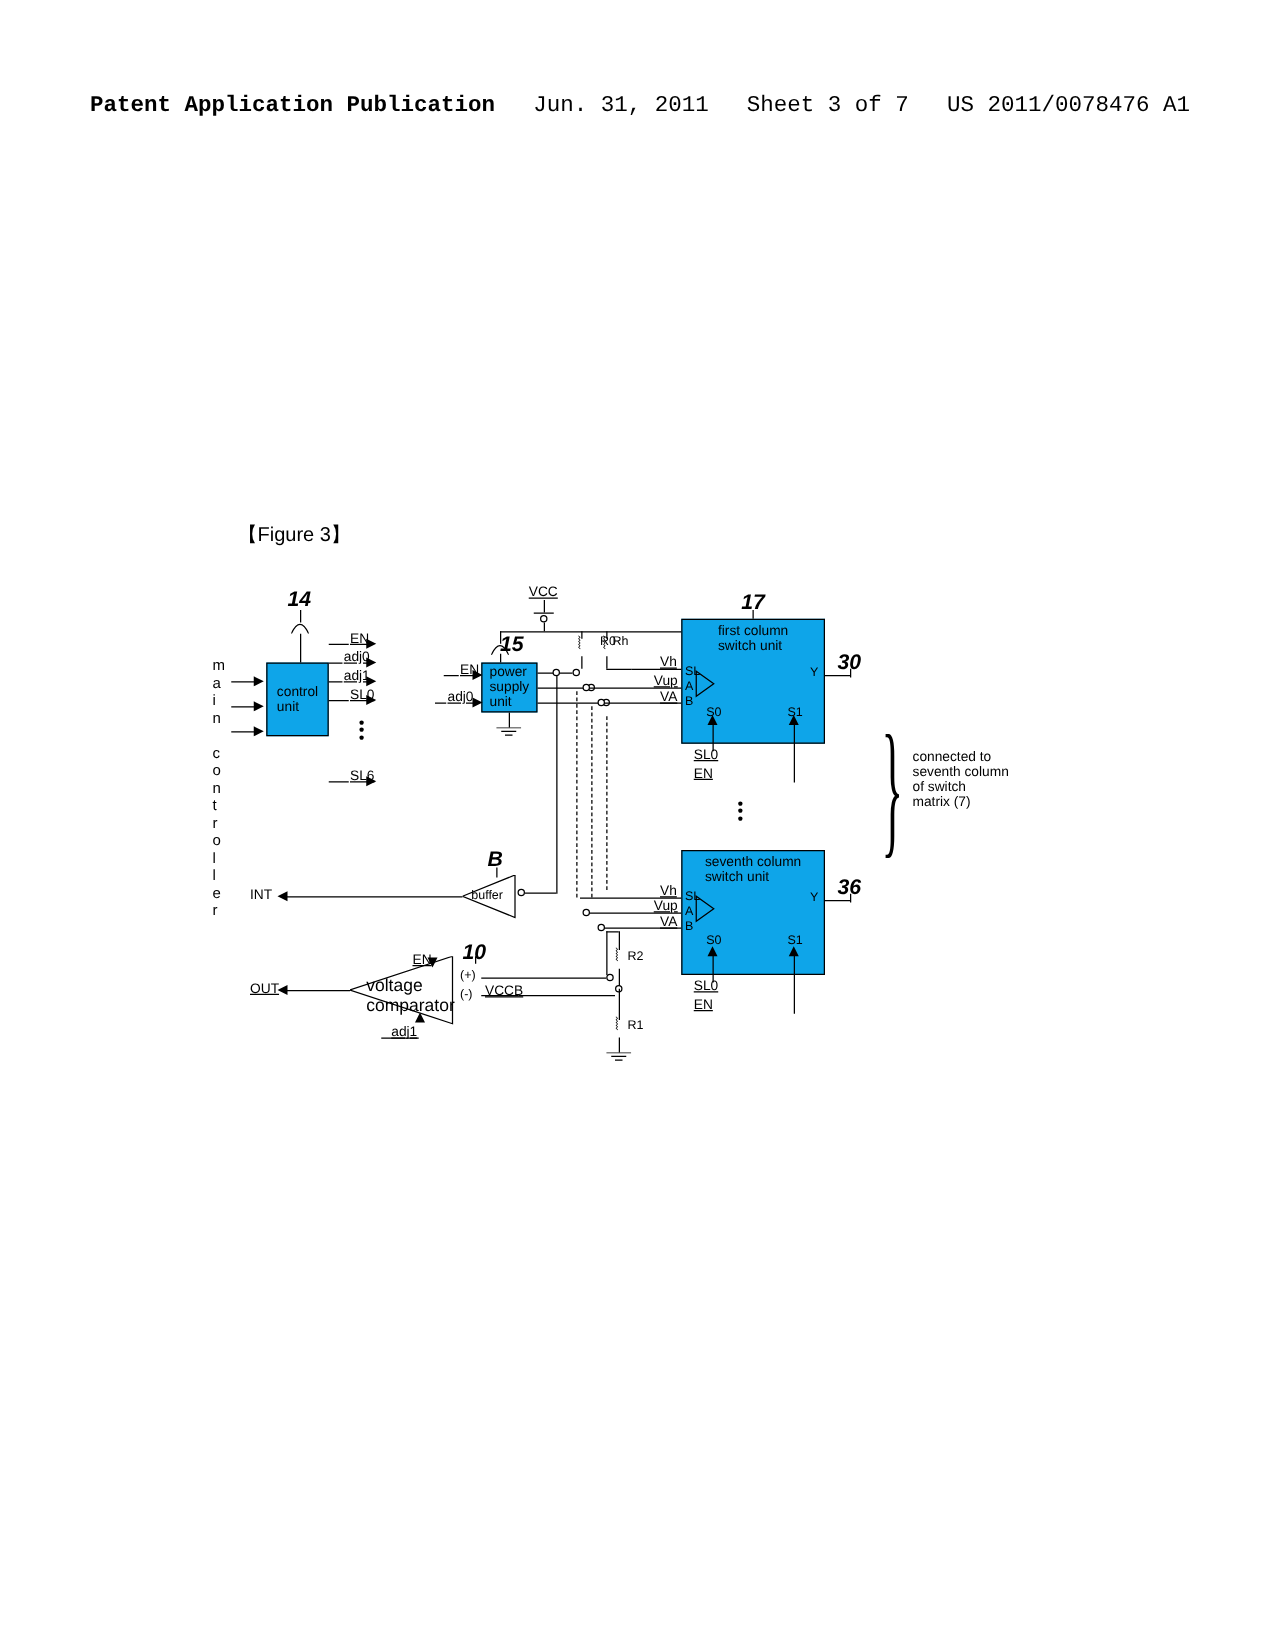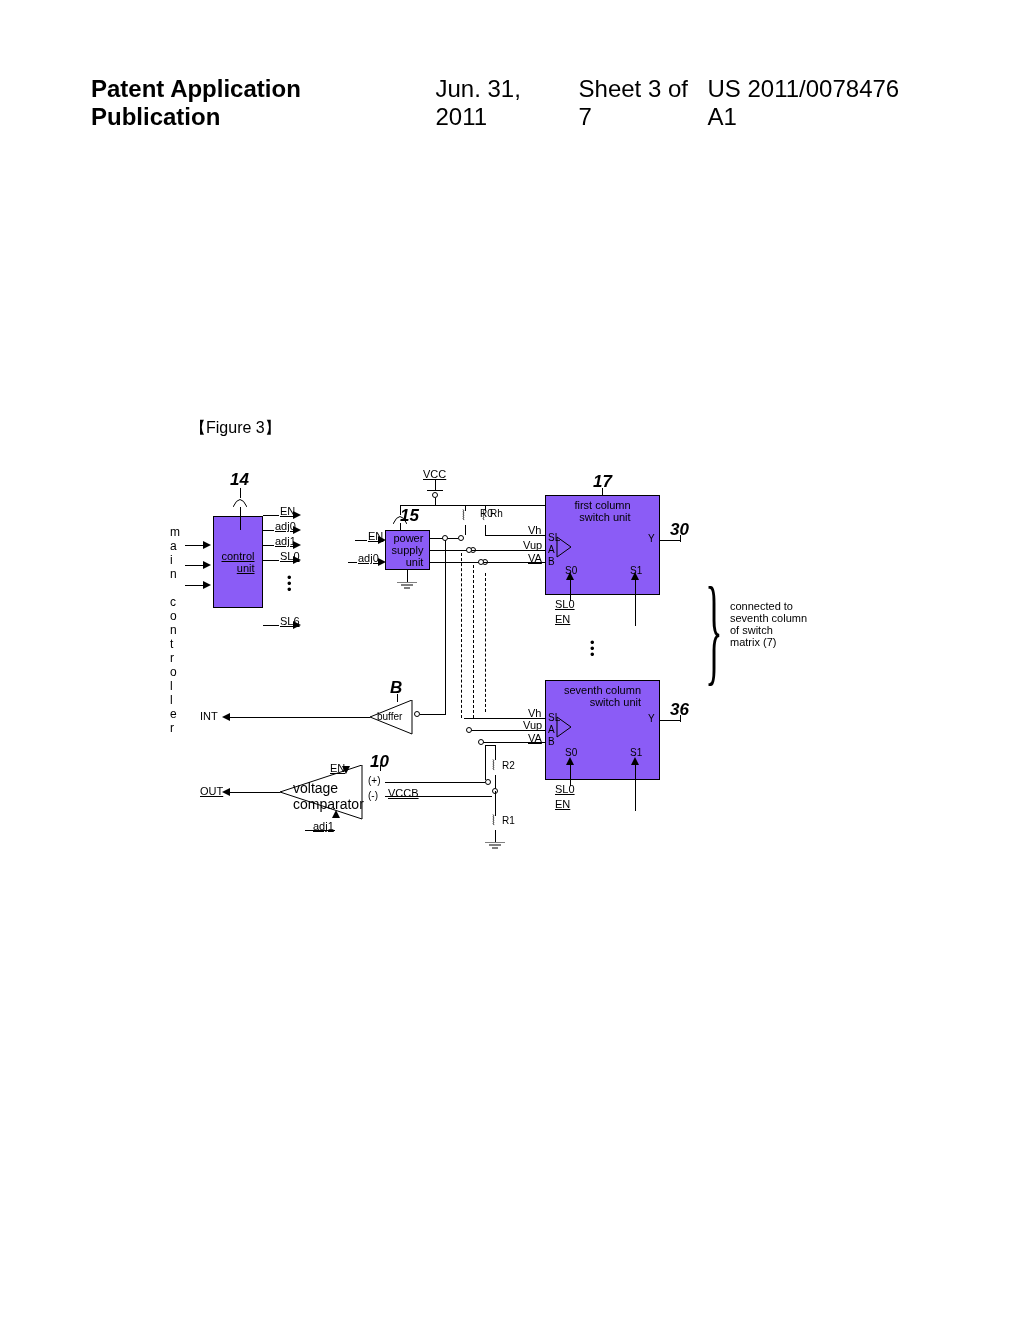--- a/index.html
+++ b/index.html
@@ -8,25 +8,26 @@
       height: 1320px;
       background: #fff;
       font-family: Arial, sans-serif;
       position: relative;
     }
     .header {
       position: absolute;
       top: 75px;
       left: 0;
       width: 100%;
-      padding: 0 91px;
+      padding: 0 72px;
       display: flex;
       justify-content: space-between;
-      font-size: 24px;
+      font-size: 18px;
       font-weight: bold;
+      font-family: Liberation Mono, monospace;
     }
     .header-date { font-weight: normal; }
     .header-sheet { font-weight: normal; }
     .header-pubno { font-weight: normal; }
     .figure-label {
       position: absolute;
       top: 418px;
       left: 190px;
       font-size: 16px;
       font-weight: normal;
@@ -35,25 +36,25 @@
       position: absolute;
       top: 470px;
       left: 175px;
       width: 680px;
       height: 440px;
     }
     .block {
       position: absolute;
       border: 1px solid #000;
       font-size: 11px;
-      text-align: right;
+      text-align: left;
       display: flex;
       align-items: center;
       justify-content: center;
-      background: #8b5cf6;
+      background: #0ea5e9;
     }
     .label {
       position: absolute;
       font-size: 11px;
       white-space: nowrap;
     }
     .label-u { text-decoration: underline; }
     .ref-num {
       position: absolute;
       font-size: 17px;
@@ -155,21 +156,21 @@
       <div>r</div>
   </div>
 
   <div class="line line-h" style="top:75px; left:10px; width:20px;"></div>
     <div class="arrow-r" style="top:71px; left:28px;"></div>
   <div class="line line-h" style="top:95px; left:10px; width:20px;"></div>
     <div class="arrow-r" style="top:91px; left:28px;"></div>
   <div class="line line-h" style="top:115px; left:10px; width:20px;"></div>
     <div class="arrow-r" style="top:111px; left:28px;"></div>
 
-  <div class="block" style="top:46px; left:38px; width:50px; height:92px; white-space:pre;text-decoration:underline;">control
+  <div class="block" style="top:60px; left:38px; width:50px; height:59px; white-space:pre;">control
 unit</div>
   <div class="ref-num" style="top:0px; left:55px;">14</div>
   <div class="line line-v" style="top:18px; left:65px; height:10px;"></div>
   <svg style="position:absolute; top:27px; left:58px;" width="14" height="10">
       <path d="M0 10 Q7 -5 14 10" stroke="#000" fill="none"></path>
     </svg>
   <div class="line line-v" style="top:37px; left:65px; height:23px;"></div>
 
   <div class="label label-u" style="top:35px; left:105px;">EN</div>
   <div class="line line-h" style="top:45px; left:88px; width:16px;"></div>

